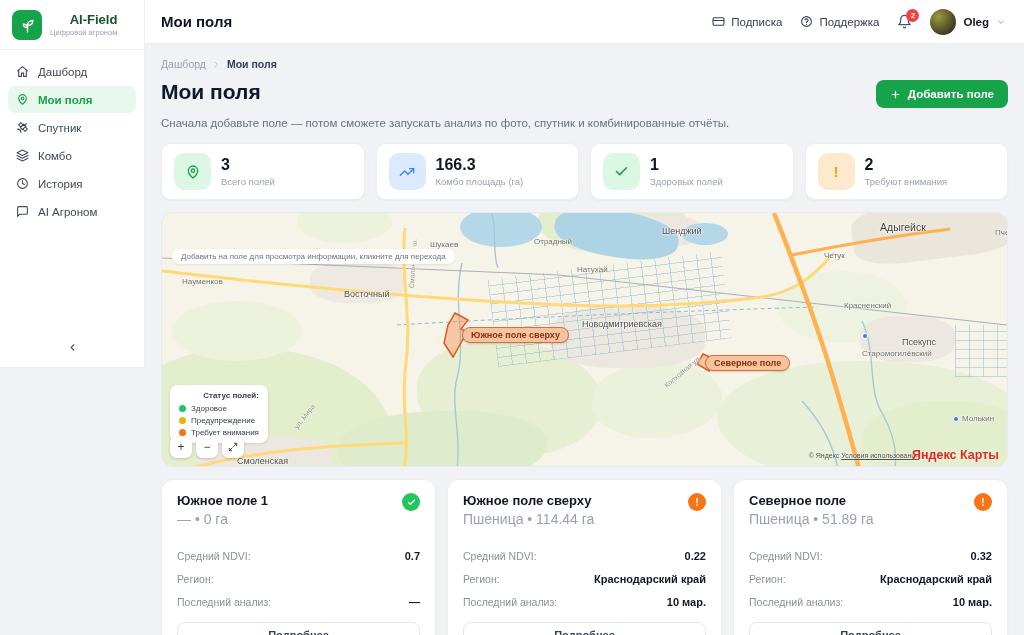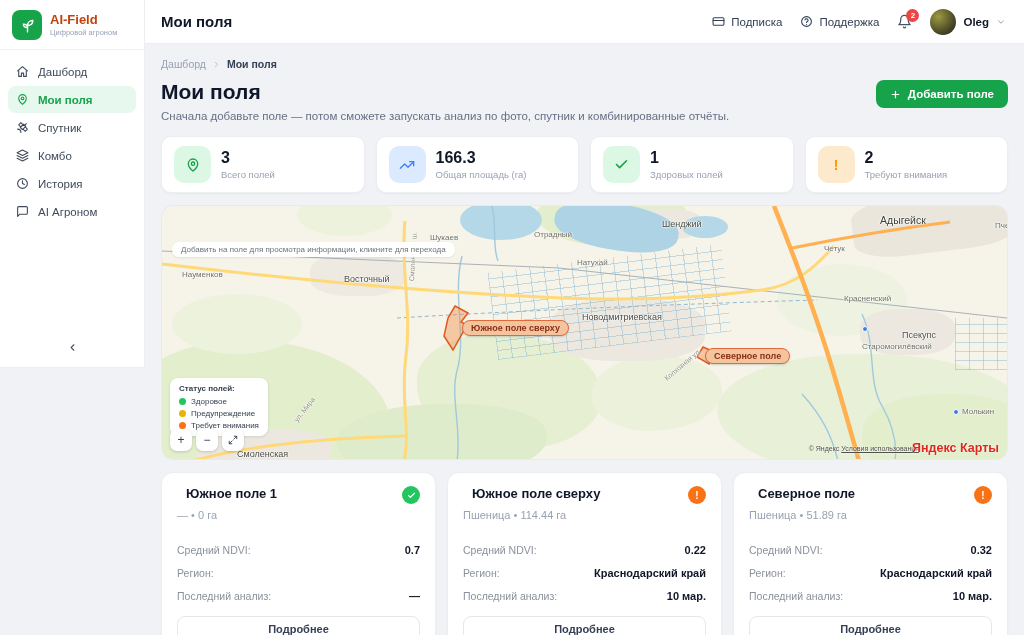--- a/index.html
+++ b/index.html
@@ -3,21 +3,21 @@
 <meta charset="utf-8">
 <style>
   * { margin:0; padding:0; box-sizing:border-box; }
   body { width:1024px; height:635px; font-family:"Liberation Sans","DejaVu Sans",sans-serif; background:#f0f2f5; overflow:hidden; }
   .app { position:relative; width:1024px; height:635px; }
 
   
   .sidebar { position:absolute; left:0; top:0; width:145px; height:368px; background:#fff; border-right:1px solid #eceef1; border-bottom:1px solid #eceef1; z-index:20; }
   .logo-row { display:flex; align-items:center; gap:8px; padding:10px 12px 9px; border-bottom:1px solid #f0f2f4; }
   .logo-box { width:30px; height:30px; border-radius:8px; background:#16a34a; display:flex; align-items:center; justify-content:center; flex:0 0 auto; }
-  .logo-title { font-size:13px; font-weight:bold; color:#c2410c; line-height:1.1; }
+  .logo-title { font-size:13px; font-weight:bold; color:#14532d; line-height:1.1;text-align:right; }
   .logo-sub { font-size:7.5px; color:#98a2b3; margin-top:1px; }
   .nav { padding:8px 8px 0; }
   .nav-item { display:flex; align-items:center; gap:9px; padding:7px 8px; border-radius:8px; font-size:11.5px; color:#3f4a5a; margin-bottom:1px; cursor:pointer; }
   .nav-item svg { flex:0 0 auto; }
   .nav-item.active { background:#e7f8ee; color:#16a34a; font-weight:bold; }
   .collapse-btn { position:absolute; bottom:12px; left:0; right:0; text-align:center; color:#475467; font-size:11px; cursor:pointer; }
 
   
   .topbar { position:absolute; left:145px; top:0; right:0; height:44px; background:#fff; border-bottom:1px solid #eceef1; display:flex; align-items:center; justify-content:space-between; padding:0 18px 0 16px; z-index:15; }
   .topbar-title { font-size:15px; font-weight:bold; color:#101828; }
@@ -28,21 +28,21 @@
   .user-wrap { display:flex; align-items:center; gap:7px; cursor:pointer; }
   .avatar { width:26px; height:26px; border-radius:50%; background:radial-gradient(circle at 32% 30%, #9a9b3f, #55512b 55%, #23251a 95%); }
   .user-name { font-size:11.5px; font-weight:bold; color:#101828; }
 
   
   .content { position:absolute; left:145px; top:44px; right:0; bottom:0; padding:14px 16px 0; }
   .breadcrumb { display:flex; align-items:center; gap:6px; font-size:10.5px; color:#98a2b3; }
   .breadcrumb .cur { color:#344054; font-weight:bold; }
   .title-row { display:flex; align-items:flex-start; justify-content:space-between; margin-top:10px; }
   .page-title { font-size:21px; font-weight:800; color:#0f172a; }
-  .page-sub { font-size:11.5px; color:#667085; margin-top:6px; }
+  .page-sub { font-size:11.5px; color:#667085; margin-top:13px; }
   .add-btn { display:flex; align-items:center; gap:7px; background:#16a34a; color:#fff; border:none; border-radius:8px; padding:8px 14px; font-size:11.5px; font-weight:bold; cursor:pointer; font-family:inherit; }
 
   .stats { display:grid; grid-template-columns:repeat(4,1fr); gap:11px; margin-top:14px; }
   .stat-card { background:#fff; border:1px solid #eceef1; border-radius:10px; padding:9px 12px; display:flex; align-items:center; gap:10px; box-shadow:0 1px 2px rgba(16,24,40,.04); }
   .stat-ic { width:37px; height:37px; border-radius:10px; display:flex; align-items:center; justify-content:center; flex:0 0 auto; }
   .stat-ic.green { background:#dcf7e3; color:#16a34a; }
   .stat-ic.blue { background:#dbeafe; color:#3b82f6; }
   .stat-ic.orange { background:#fdeacd; color:#f59e0b; font-weight:bold; font-size:15px; }
   .stat-val { font-size:16px; font-weight:800; color:#101828; line-height:1.15; }
   .stat-lbl { font-size:9.5px; color:#98a2b3; margin-top:2px; }
@@ -58,37 +58,37 @@
   .map svg.lines { position:absolute; inset:0; z-index:2; }
   .map-label { position:absolute; z-index:3; font-size:8px; color:#6f6f64; white-space:nowrap; text-shadow:0 0 2px #fff,0 0 2px #fff,0 0 2px #fff; }
   .map-label.town { font-size:9px; color:#4c4c44; }
   .map-label.city { font-size:10.5px; color:#3e3e38; }
   .map-label.road { font-size:7px; color:#8f8f82; }
   .bdot { position:absolute; z-index:3; width:6px; height:6px; border-radius:50%; background:#3e7de0; border:1px solid #fff; }
   .field-pill { position:absolute; z-index:4; background:#f4c49e; border:1px solid #e06a39; color:#8b2f12; font-size:9px; font-weight:bold; border-radius:9px; padding:2px 8px; white-space:nowrap; cursor:pointer; box-shadow:0 1px 2px rgba(0,0,0,.15); }
   .map-head { position:absolute; z-index:5; left:10px; top:9px; display:flex; align-items:center; gap:6px; background:#fff; border-radius:9px; padding:5px 11px; box-shadow:0 1px 3px rgba(16,24,40,.12); font-size:11px; font-weight:bold; color:#1f2937; }
   .map-hint { position:absolute; z-index:5; left:10px; top:36px; background:rgba(255,255,255,.95); border-radius:7px; padding:3px 9px; font-size:8px; color:#6b7280; box-shadow:0 1px 2px rgba(16,24,40,.08); }
   .legend { position:absolute; z-index:5; left:8px; top:172px; background:#fff; border-radius:8px; padding:6px 9px; box-shadow:0 1px 3px rgba(16,24,40,.12); }
-  .legend-title { font-size:8px; font-weight:bold; color:#374151; margin-bottom:4px; }
+  .legend-title { font-size:8px; font-weight:bold; color:#374151; margin-bottom:4px;text-align:right; }
   .legend-item { display:flex; align-items:center; gap:5px; font-size:8px; color:#374151; margin-top:3px; }
   .legend-dot { width:7px; height:7px; border-radius:50%; flex:0 0 auto; }
   .map-ctrl { position:absolute; z-index:5; bottom:8px; display:flex; align-items:center; justify-content:center; width:22px; height:22px; background:#fff; border-radius:7px; box-shadow:0 1px 3px rgba(16,24,40,.18); font-size:12px; color:#374151; cursor:pointer; }
   .attr-line { position:absolute; z-index:5; right:88px; bottom:7px; font-size:7px; color:#50504a; text-shadow:0 0 2px #fff; }
   .attr-line .terms { text-decoration:underline; cursor:pointer; }
   .ya-logo { position:absolute; z-index:5; right:8px; bottom:4px; font-size:12.5px; font-weight:800; color:#e0271b; text-shadow:0 0 2px #fff; cursor:pointer; }
 
   
   .cards { display:grid; grid-template-columns:repeat(3,1fr); gap:11px; margin-top:12px; }
   .fcard { background:#fff; border:1px solid #eceef1; border-radius:12px; padding:13px 15px 12px; box-shadow:0 1px 2px rgba(16,24,40,.04); }
   .fcard-head { display:flex; align-items:flex-start; justify-content:space-between; }
-  .fcard-title { font-size:13px; font-weight:bold; color:#101828;margin-left:9px; }
+  .fcard-title { font-size:13px; font-weight:bold; color:#101828; }
   .badge { width:18px; height:18px; border-radius:50%; display:flex; align-items:center; justify-content:center; color:#fff; font-size:10px; font-weight:bold; flex:0 0 auto; }
   .badge.ok { background:#22c55e; }
   .badge.warn { background:#f97316; }
-  .fcard-meta { font-size:11px; color:#98a2b3; margin-top:5px; }
+  .fcard-meta { font-size:14px; color:#98a2b3; }
   .frows { margin-top:17px; }
   .frow { display:flex; align-items:center; justify-content:space-between; min-height:23px; }
   .frow-l { font-size:10.5px; color:#8a919c; }
   .frow-v { font-size:11px; font-weight:bold; color:#101828; text-align:right; }
   .more-btn { width:100%; margin-top:9px; background:#fff; border:1px solid #e4e7ec; border-radius:8px; padding:6px 0; font-size:11px; font-weight:bold; color:#344054; cursor:pointer; font-family:inherit; }
 </style>
 </head>
 <body>
 
 <div class="app">
@@ -234,21 +234,21 @@
       </div>
       <div class="stat-card">
         <div class="stat-ic blue">
           <svg width="16" height="16" viewBox="0 0 24 24" fill="none" stroke="currentColor" stroke-width="2" stroke-linecap="round" stroke-linejoin="round">
               <path d="m22 7-8.5 8.5-5-5L2 17"></path>
               <path d="M16 7h6v6"></path>
             </svg>
         </div>
         <div>
             <div class="stat-val">166.3</div>
-            <div class="stat-lbl">Общая площадь (га)</div>
+            <div class="stat-lbl">Комбо площадь (га)</div>
           </div>
       </div>
       <div class="stat-card">
         <div class="stat-ic green">
           <svg width="15" height="15" viewBox="0 0 24 24" fill="none" stroke="currentColor" stroke-width="2.6" stroke-linecap="round" stroke-linejoin="round">
               <path d="M20 6 9 17l-5-5"></path>
             </svg>
         </div>
         <div>
             <div class="stat-val">1</div>
@@ -300,21 +300,21 @@
         <path d="M0,58 C120,72 260,86 400,92 C480,95 540,92 600,84 C636,79 656,58 672,40" stroke="#ffd978" stroke-width="3" fill="none"></path>
         <path d="M243,15 C238,60 250,105 244,150 C238,195 249,225 242,255" stroke="#ffd978" stroke-width="3" fill="none"></path>
         <path d="M30,255 C90,238 170,232 243,230" stroke="#ffd978" stroke-width="3" fill="none"></path>
         <path d="M612,0 C636,60 658,120 674,175 C683,205 690,230 697,255" stroke="#ffb050" stroke-width="4.5" fill="none"></path>
         <path d="M630,42 C680,32 724,24 788,16" stroke="#ffb050" stroke-width="3" fill="none"></path>
         <polygon points="293,100 306,107 299,116 305,119 291,144 282,130 286,112" fill="rgba(242,140,70,0.42)" stroke="#e25822" stroke-width="1.5"></polygon>
         <polygon points="541,141 552,146 547,158 535,151" fill="rgba(242,140,70,0.42)" stroke="#e25822" stroke-width="1.5"></polygon>
       </svg>
 
       <span class="map-label" style="left:20px; top:48px;margin-top:16px;">Науменков</span>
-      <span class="map-label town" style="left:182px; top:68px;">Восточный</span>
+      <span class="map-label town" style="left:182px; top:76px;">Восточный</span>
       <span class="map-label" style="left:268px; top:27px;">Шукаев</span>
       <span class="map-label" style="left:372px; top:24px;">Отрадный</span>
       <span class="map-label town" style="left:500px; top:13px;">Шенджий</span>
       <span class="map-label" style="left:415px; top:52px;">Натухай</span>
       <span class="map-label" style="left:662px; top:38px;">Четук</span>
       <span class="map-label city" style="left:718px; top:8px;">Адыгейск</span>
       <span class="map-label" style="left:682px; top:88px;">Красненский</span>
       <span class="map-label" style="left:833px; top:15px;">Пче</span>
       <span class="map-label town" style="left:740px; top:124px;">Псекупс</span>
       <span class="map-label" style="left:700px; top:136px;">Старомогилёвский</span>

